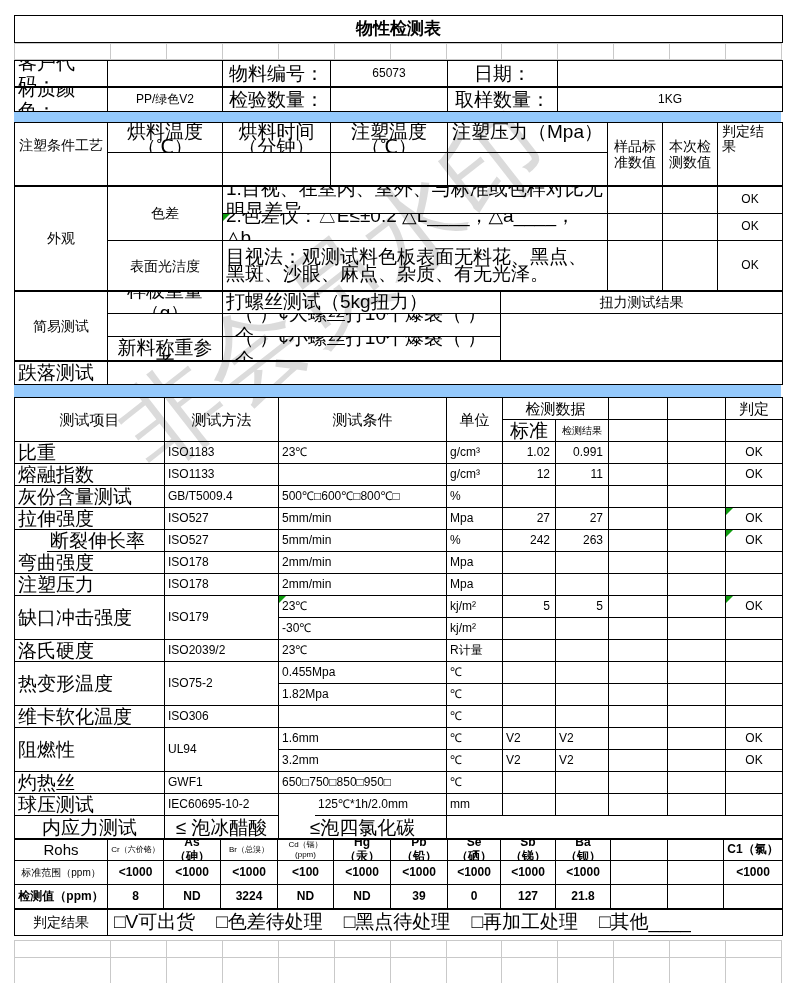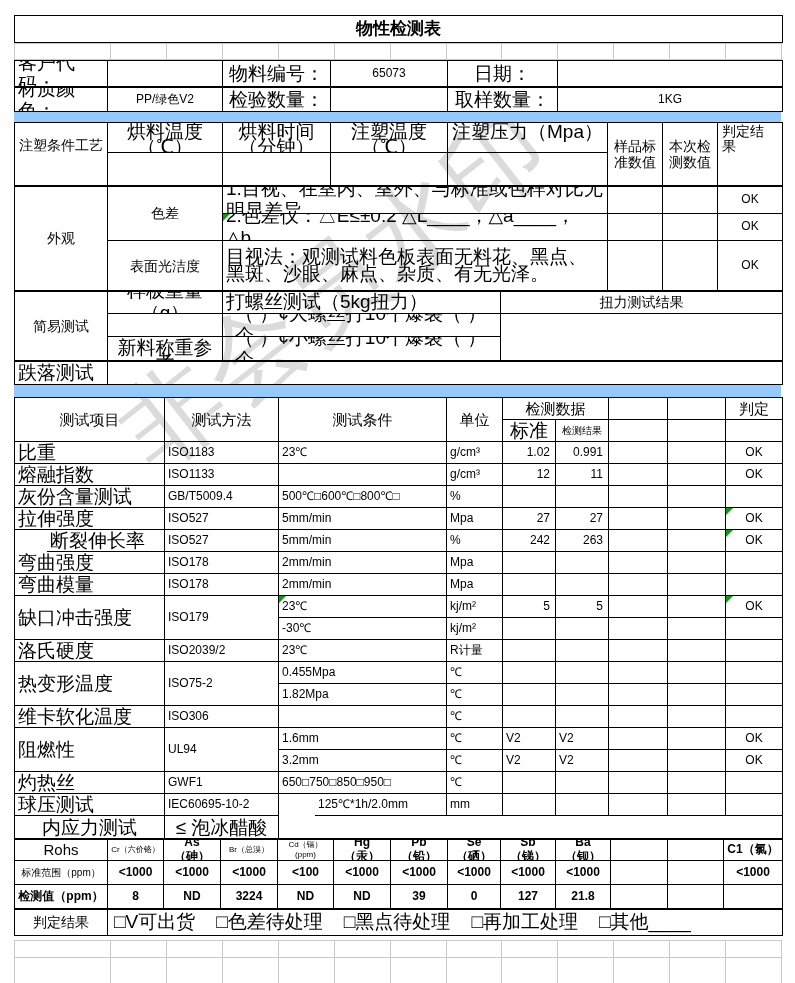--- a/index.html
+++ b/index.html
@@ -197,21 +197,21 @@
       <div class="c ac nr tri" style="grid-area: 7 / 9 / span 1 / span 1;">OK</div>
       <div class="c al f13" style="grid-area: 8 / 1 / span 1 / span 1;">弯曲强度</div>
       <div class="c al" style="grid-area: 8 / 2 / span 1 / span 1;">ISO178</div>
       <div class="c al" style="grid-area: 8 / 3 / span 1 / span 1;">2mm/min</div>
       <div class="c al" style="grid-area: 8 / 4 / span 1 / span 1;">Mpa</div>
       <div class="c al" style="grid-area: 8 / 5 / span 1 / span 1;"></div>
       <div class="c al" style="grid-area: 8 / 6 / span 1 / span 1;"></div>
       <div class="c " style="grid-area: 8 / 7 / span 1 / span 1;"></div>
       <div class="c " style="grid-area: 8 / 8 / span 1 / span 1;"></div>
       <div class="c ac nr" style="grid-area: 8 / 9 / span 1 / span 1;"></div>
-      <div class="c al f13" style="grid-area: 9 / 1 / span 1 / span 1;">弯曲模量</div>
+      <div class="c al f13" style="grid-area: 9 / 1 / span 1 / span 1;">注塑压力</div>
       <div class="c al" style="grid-area: 9 / 2 / span 1 / span 1;">ISO178</div>
       <div class="c al" style="grid-area: 9 / 3 / span 1 / span 1;">2mm/min</div>
       <div class="c al" style="grid-area: 9 / 4 / span 1 / span 1;">Mpa</div>
       <div class="c al" style="grid-area: 9 / 5 / span 1 / span 1;"></div>
       <div class="c al" style="grid-area: 9 / 6 / span 1 / span 1;"></div>
       <div class="c " style="grid-area: 9 / 7 / span 1 / span 1;"></div>
       <div class="c " style="grid-area: 9 / 8 / span 1 / span 1;"></div>
       <div class="c ac nr" style="grid-area: 9 / 9 / span 1 / span 1;"></div>
       <div class="c al f13" style="grid-area: 10 / 1 / span 2 / span 1;">缺口冲击强度</div>
       <div class="c al" style="grid-area: 10 / 2 / span 2 / span 1;">ISO179</div>
@@ -292,20 +292,21 @@
       <div class="c al" style="grid-area: 19 / 2 / span 1 / span 1;">IEC60695-10-2</div>
       <div class="c al" style="grid-area: 19 / 3 / span 1 / span 1; margin-left: 36px;">125℃*1h/2.0mm</div>
       <div class="c al" style="grid-area: 19 / 4 / span 1 / span 1;">mm</div>
       <div class="c al" style="grid-area: 19 / 5 / span 1 / span 1;"></div>
       <div class="c al" style="grid-area: 19 / 6 / span 1 / span 1;"></div>
       <div class="c " style="grid-area: 19 / 7 / span 1 / span 1;"></div>
       <div class="c " style="grid-area: 19 / 8 / span 1 / span 1;"></div>
       <div class="c ac nr" style="grid-area: 19 / 9 / span 1 / span 1;"></div>
       <div class="c ac f13 nb" style="grid-area: 20 / 1 / span 1 / span 1;">内应力测试</div>
       <div class="c ac f13 nb" style="grid-area: 20 / 2 / span 1 / span 1;">≤ 泡冰醋酸</div>
+      <div class="c ac f13 nb" style="grid-area: 20 / 3 / span 1 / span 1;">≤泡四氯化碳</div>
       <div class="c nb nr" style="grid-area: 20 / 4 / span 1 / span 6;"></div>
     </div>
 
   <div class="sec" id="rohs-table" style="left:14px;top:838px;grid-template-columns:93px 56px 57px 57px 56px 57px 57px 53px 55px 55px 57px 56px 58px;grid-template-rows:22px 24px 24px;">
     <div class="c ac f15" style="grid-area:1/1/2/2">Rohs</div>
     <div class="c ac f10" style="grid-area:2/1/3/2">标准范围（ppm）</div>
     <div class="c ac f12 nb" style="grid-area:3/1/4/2">检测值（ppm）</div>
   <div class="c ac xs" style="grid-area: 1 / 2 / span 1 / span 1;">Cr（六价铬）</div>
       <div class="c ac f12" style="grid-area: 2 / 2 / span 1 / span 1;">&lt;1000</div>
       <div class="c ac f12 nb" style="grid-area: 3 / 2 / span 1 / span 1;">8</div>

